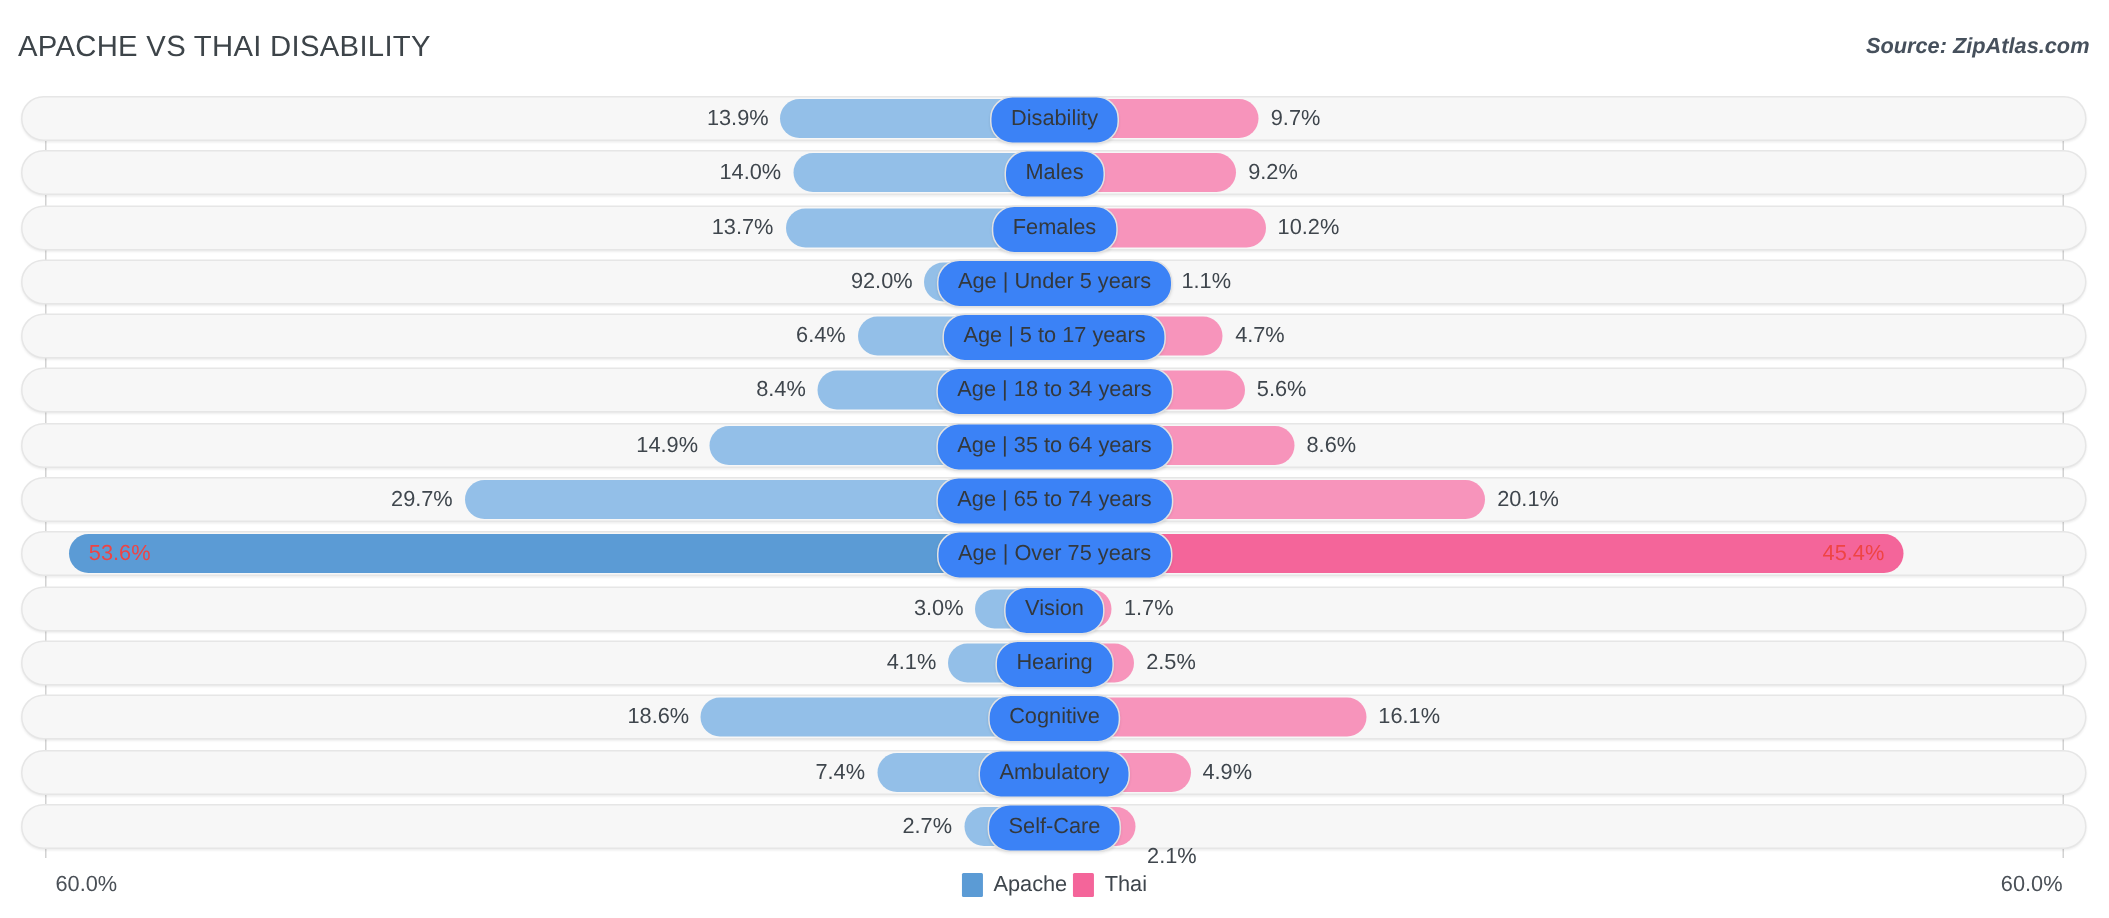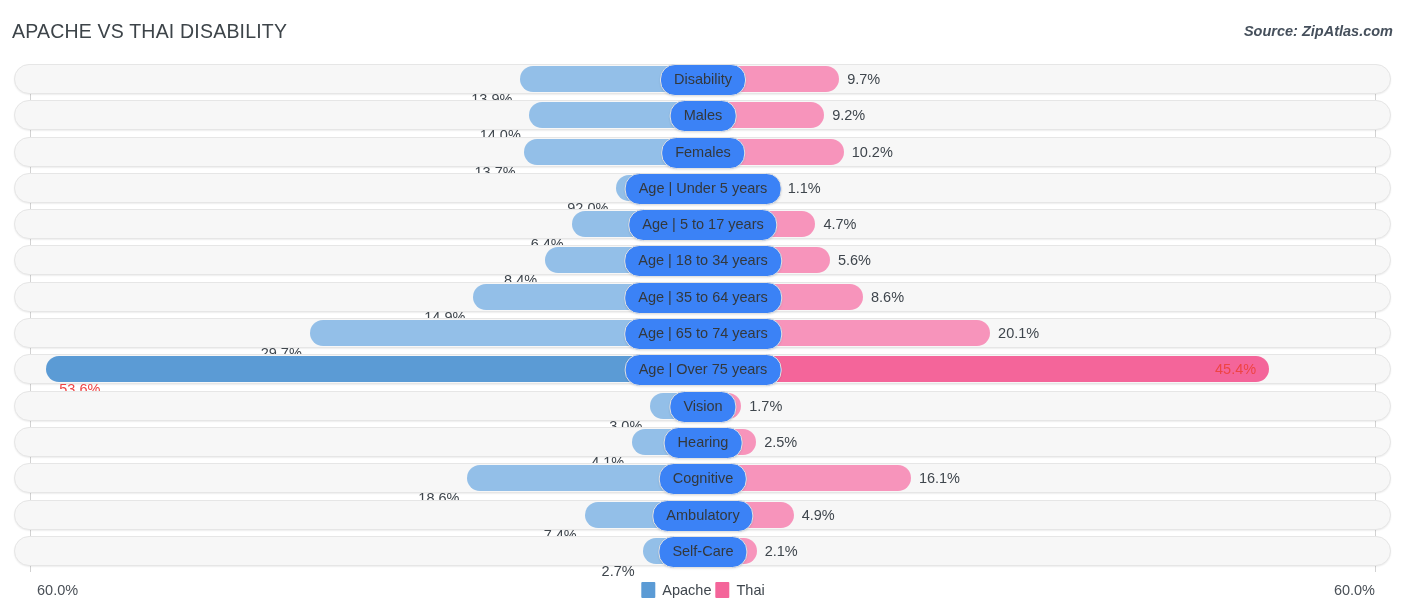--- a/index.html
+++ b/index.html
@@ -59,21 +59,21 @@
   .bar.right { background: #f794bb; }
   .row.hi .bar.left  { background: #5b9bd5; }
   .row.hi .bar.right { background: #f4659a; }
 
   .val {
     position: absolute;
     top: 0; height: 28px; line-height: 28px;
     font-size: 14.5px; color: #3f464d;
     white-space: nowrap;
   }
-  .val.left  { text-align: right; margin-top: 20px; }
+  .val.left  { text-align: right; }
   .val.right { text-align: left; }
   .val.inside { color: #ef4444; }
 
   .pill {
     position: absolute;
     top: -1px;
     height: 32px;
     line-height: 28px;
     background: #3b82f6;
     border: 1px solid #e2e2e2;
@@ -206,21 +206,21 @@
           <div class="bar left" style="left: 569.73px; width: 124.27px;"></div>
           <div class="bar right" style="left: 682px; width: 96.645px;"></div>
           <div class="val left" style="left: 471.73px; width: 90px;">7.4%</div>
           <div class="val right" style="left: 786.645px; width: 90px;">4.9%</div>
           <div class="pill" style="left: 688px;">Ambulatory</div>
         </div>
         <div class="row">
           <div class="bar left" style="left: 627.665px; width: 66.335px;"></div>
           <div class="bar right" style="left: 682px; width: 59.705px;"></div>
           <div class="val left" style="left: 529.665px; width: 90px;">2.7%</div>
-          <div class="val right" style="left: 749.705px; width: 90px;">2.1%</div>
+          <div class="val right" style="left: 749.705px; width: 90px; margin-top: 20px;">2.1%</div>
           <div class="pill" style="left: 688px;">Self-Care</div>
         </div>
       </div>
   </div>
 
   <div class="footer">
     <div class="axis-label left">60.0%</div>
     <div class="axis-label right">60.0%</div>
     <div class="legend" id="legend">
         <div class="legend-item">

